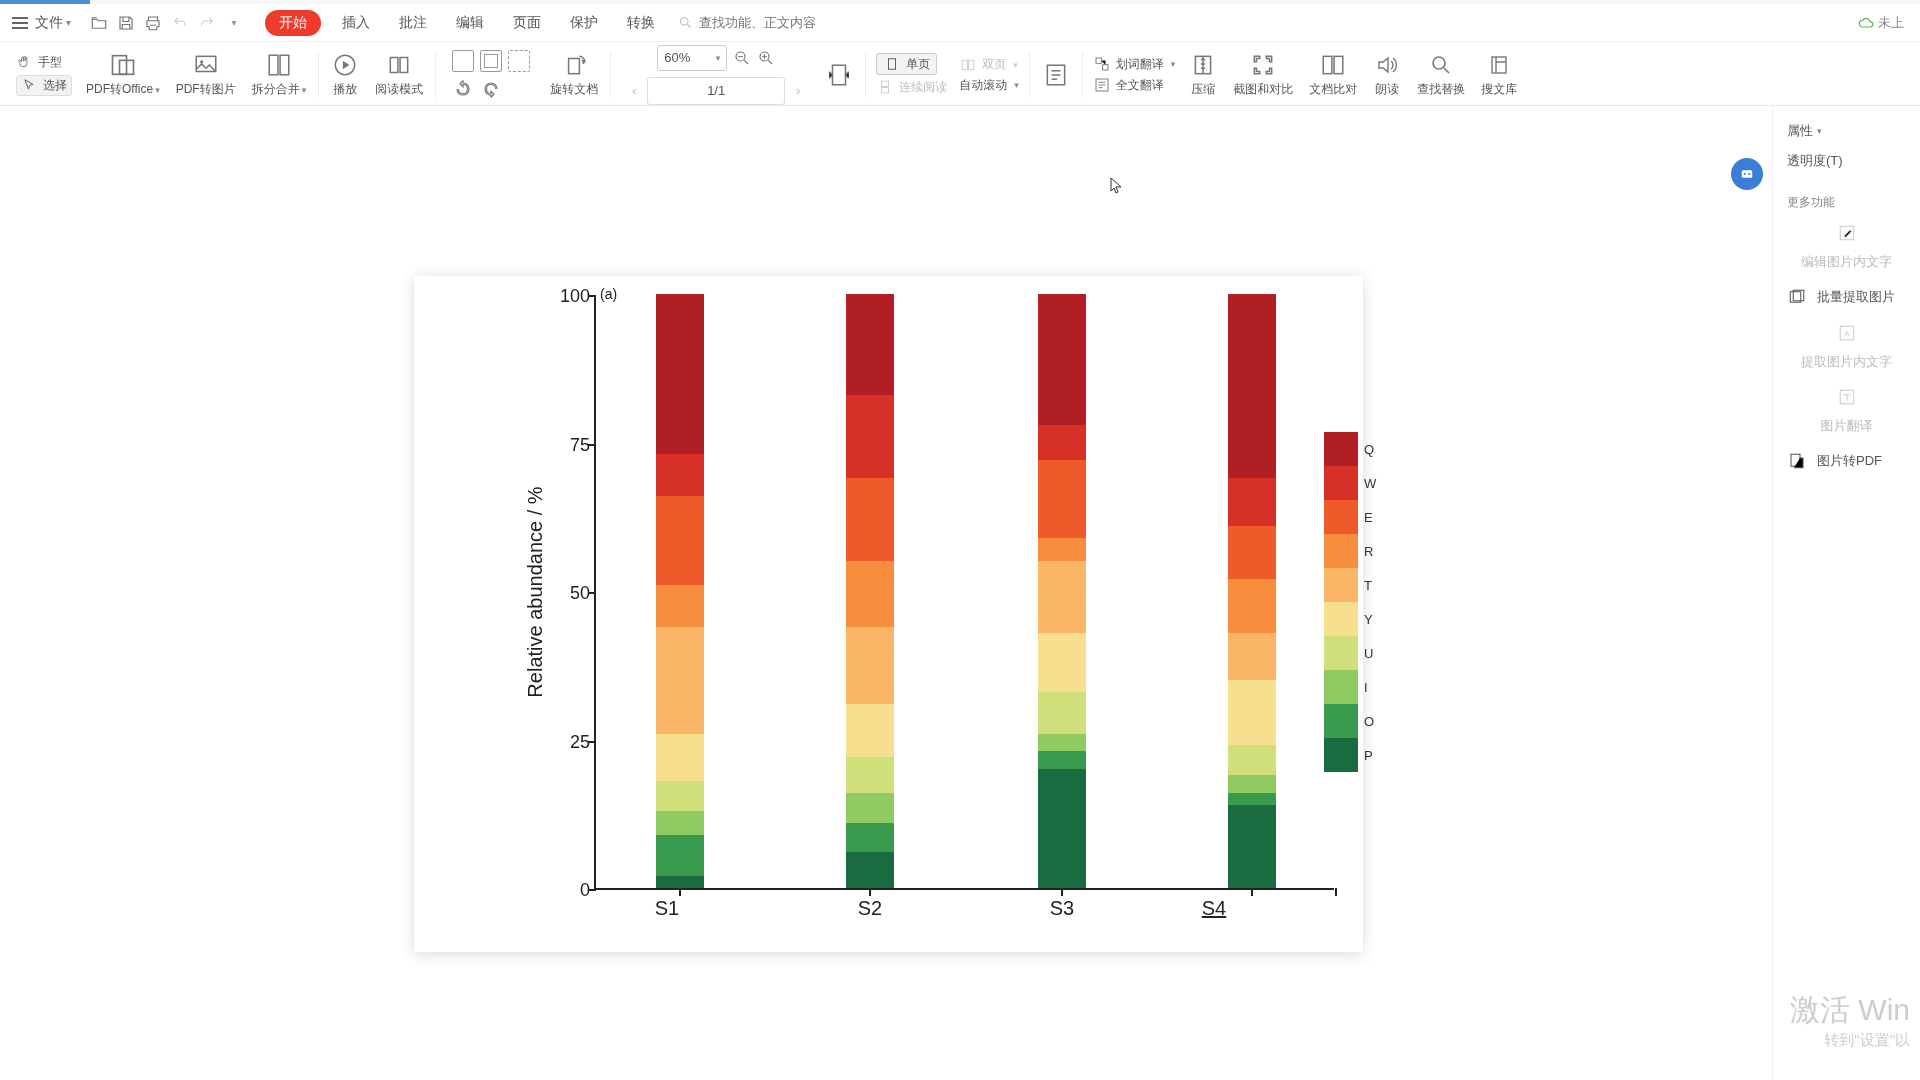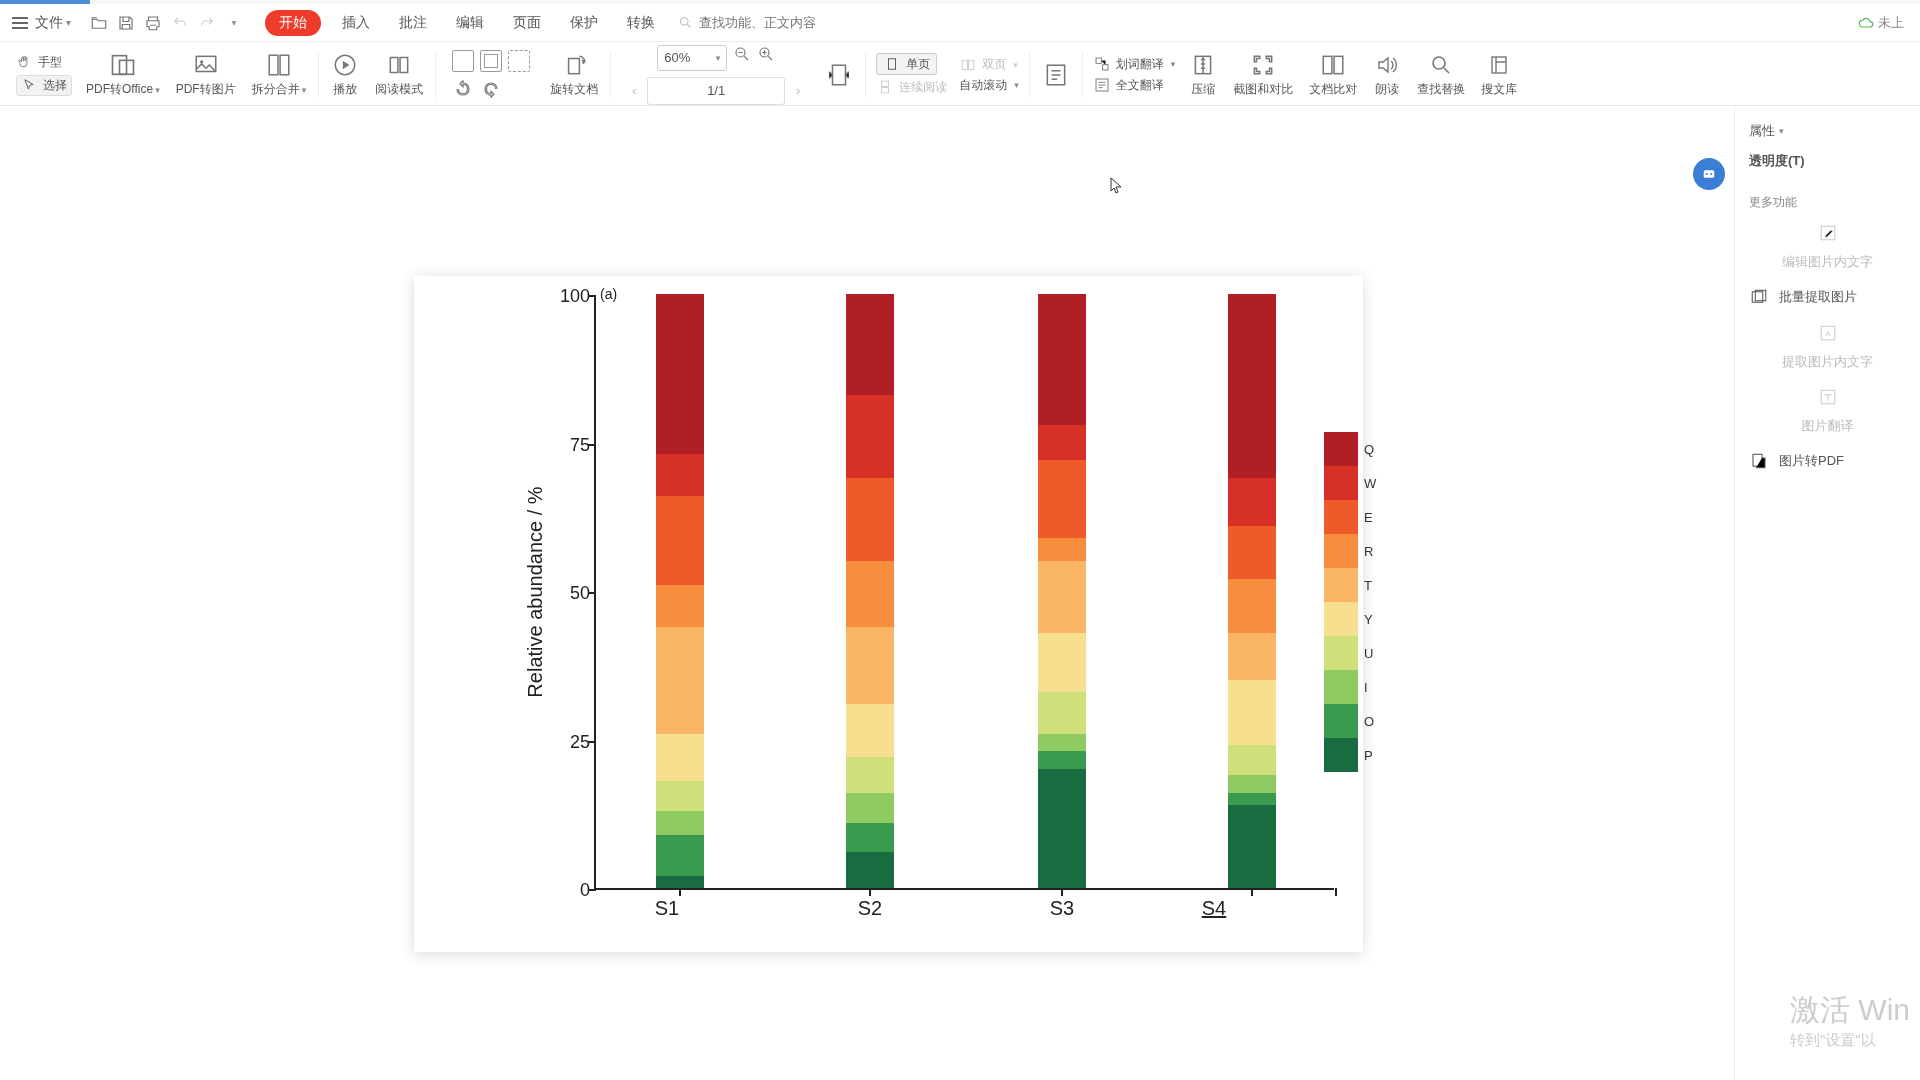--- a/index.html
+++ b/index.html
@@ -101,41 +101,41 @@
 .panel-tag { position:absolute; left:176px; top:4px; font-size:14px; color:#222; }
 .bar { position:absolute; bottom:0; width:48px; }
 .seg { position:absolute; left:0; right:0; }
 .legend { position:absolute; left:900px; top:150px; display:flex; flex-direction:column; }
 .legend .litem { display:flex; align-items:center; height:34px; }
 .legend .lswatch { width:34px; height:34px; }
 .legend .llabel { font-size:13px; color:#333; margin-left:6px; width:12px; }
 
 
 .rpanel {
-  position:absolute; top:106px; right:0; width:186px; bottom:0;
+  position:absolute; top:106px; right:0; width:148px; bottom:0;
   background:#fff; border-left:1px solid #eee;
   padding:8px 0 0 0;
 }
 .rpanel .float-badge {
   position:absolute; left:-42px; top:52px; width:32px; height:32px; border-radius:50%;
   background:#3a7fd5; display:flex; align-items:center; justify-content:center; color:#fff; font-size:15px;
 }
 .rpanel .sec-title { font-size:13px; color:#555; padding:8px 14px 6px 14px; display:flex; align-items:center; gap:4px; }
 .rpanel .sec-title .car { font-size:9px; color:#888; }
 .rpanel .pair { display:flex; justify-content:space-around; padding:6px 8px 10px 8px; }
 .rpanel .pcol { display:flex; flex-direction:column; align-items:center; gap:4px; color:#bbb; cursor:pointer; }
 .rpanel .pcol .pic { width:32px; height:32px; display:flex; align-items:center; justify-content:center; }
 .rpanel .pcol .plbl { font-size:12px; }
 .rpanel .line-item { display:flex; align-items:center; gap:10px; padding:8px 14px; font-size:13px; color:#555; cursor:pointer; }
 .rpanel .line-item.muted { color:#bbb;flex-direction:column; }
 .rpanel .line-item .li-ic { width:20px; height:20px; display:flex; align-items:center; justify-content:center; }
 .rpanel .sub-title { font-size:12px; color:#888; padding:18px 14px 4px 14px; }
-.rpanel .transparency { padding:6px 14px; font-size:13px; color:#555;font-weight:bold; }
-
-.watermark { position:absolute; right:10px; bottom:30px; color:#ccc; font-size:30px; text-align:left; }
+.rpanel .transparency { padding:6px 14px; font-size:13px; color:#555; }
+
+.watermark { position:absolute; right:10px; bottom:30px; color:#ccc; font-size:30px; text-align:right; }
 .watermark .wm2 { font-size:15px; color:#ccc; }
 
 svg { display:block; }
 </style>
 </head>
 <body>
 
 <div class="top-accent"></div>
 
 <div class="menubar">
@@ -305,21 +305,21 @@
           <rect x="7" y="6" width="10" height="14" fill="none" stroke="#777" stroke-width="1.4"></rect>
           <path fill="none" stroke="#777" stroke-width="1.4" d="M17 4a5 5 0 015 5l-2-1 1 3"></path>
         </svg>
       </div>
     <span class="lbl">旋转文档</span>
   </div>
 
   <div class="vline"></div>
 
   <div style="display:flex;flex-direction:column;gap:6px;padding:0 6px;align-items:center;">
-    <div style="display:flex;align-items:flex-start;gap:6px;">
+    <div style="display:flex;align-items:center;gap:6px;">
       <div class="zoom-select">
           <span>60%</span>
           <span class="dd">▾</span>
         </div>
       <div>
           <svg width="18" height="18" viewBox="0 0 24 24">
             <circle cx="10" cy="10" r="6" fill="none" stroke="#777" stroke-width="1.6"></circle>
             <path stroke="#777" stroke-width="1.6" d="M7 10h6 M15 15l5 5"></path>
           </svg>
         </div>

